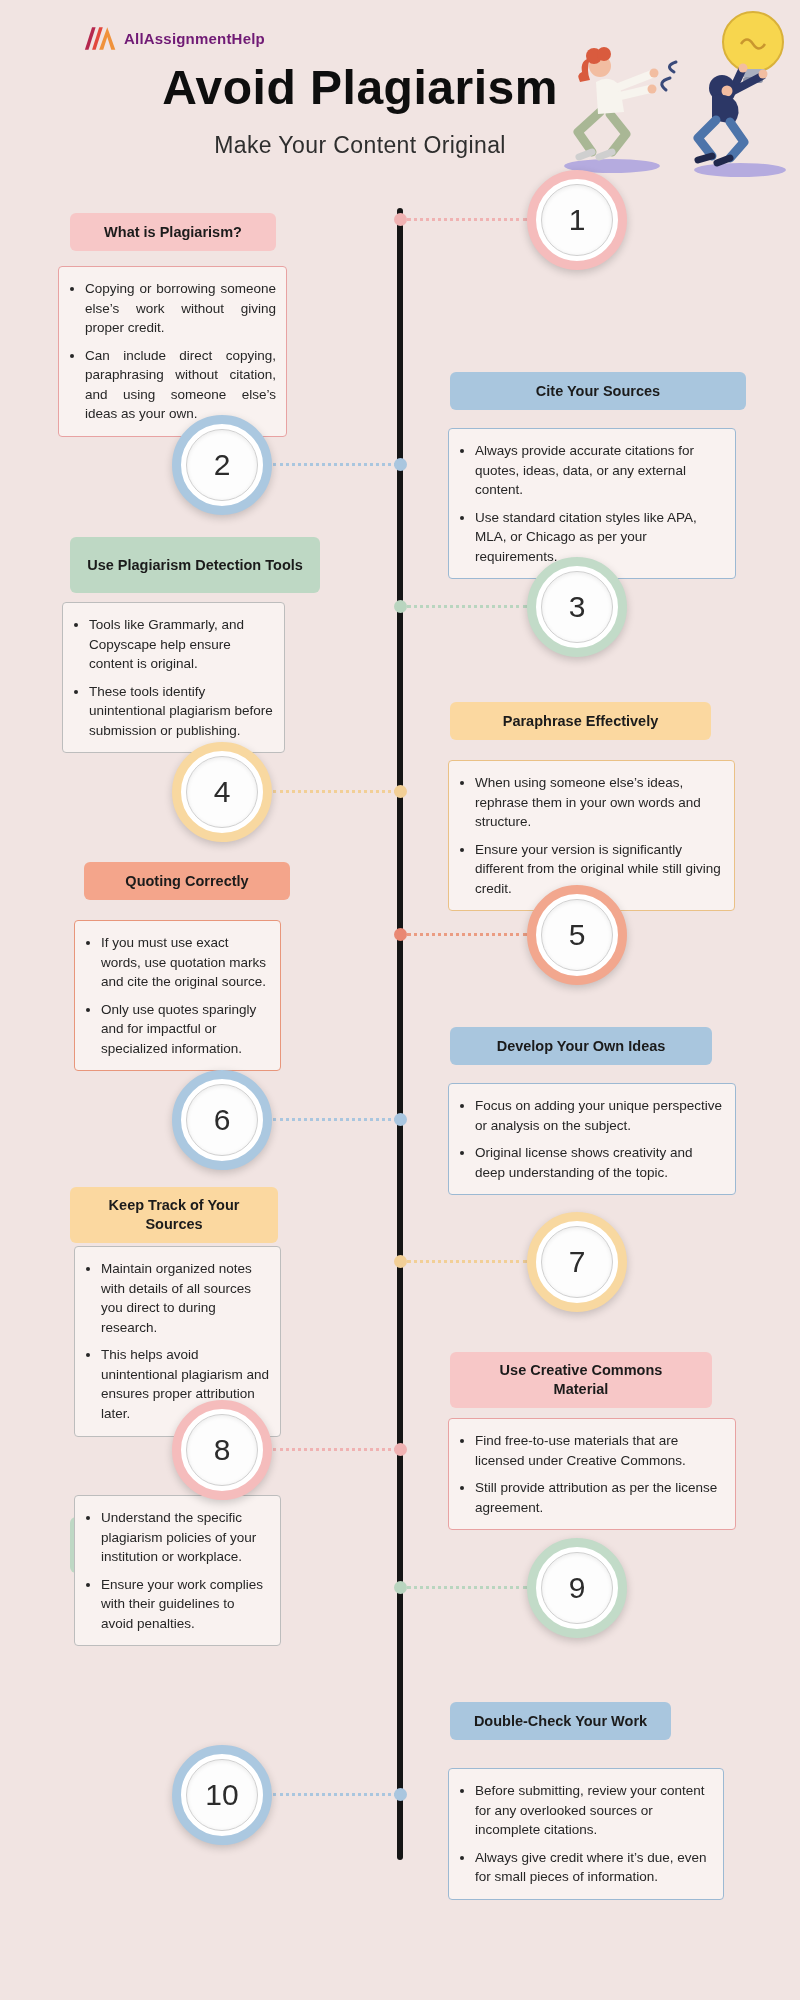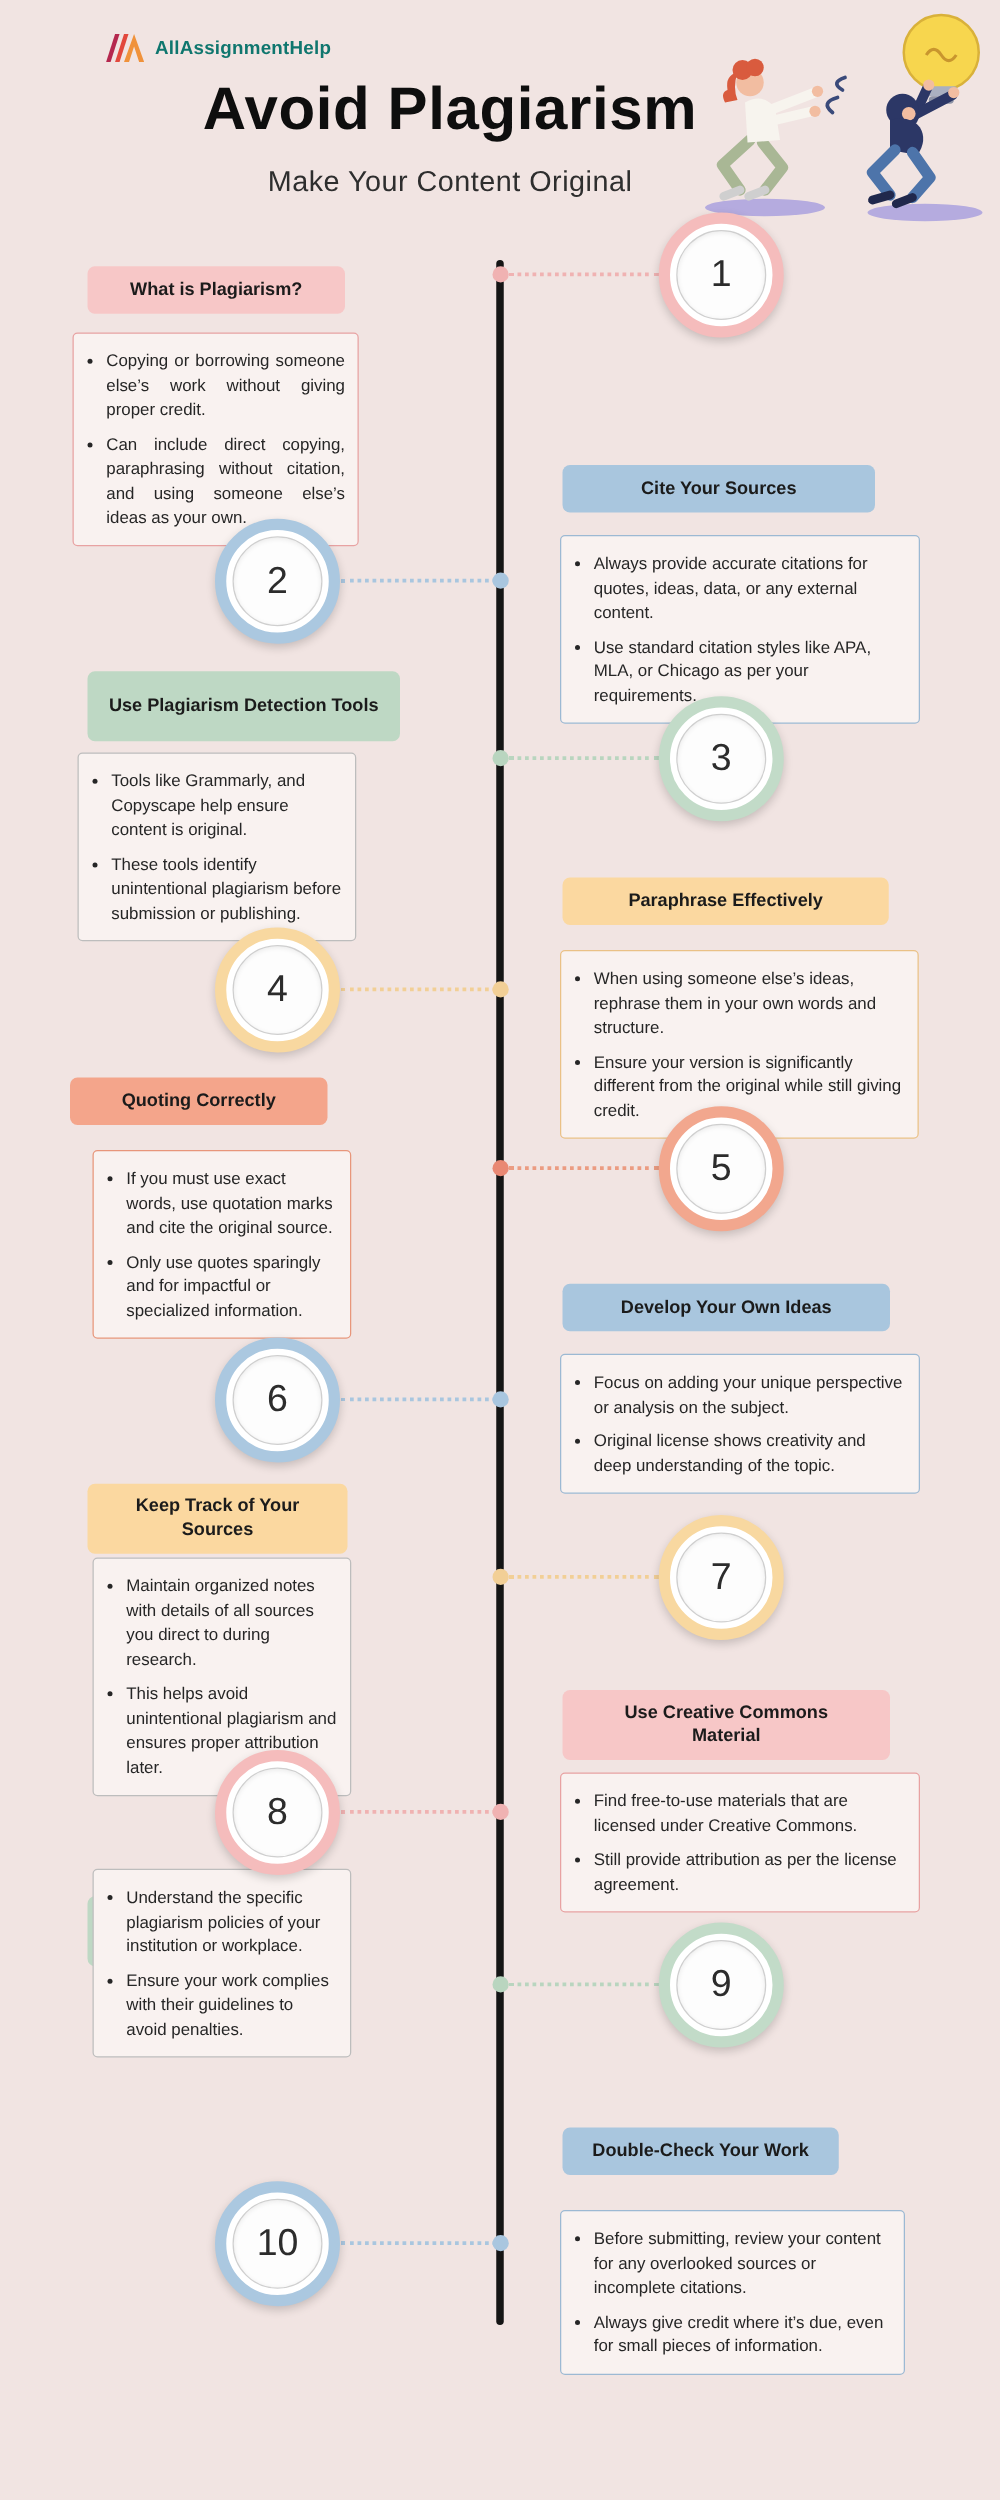--- a/index.html
+++ b/index.html
@@ -2,21 +2,21 @@
 <html><head>
 <meta charset="utf-8">
 <style>
   * { margin:0; padding:0; box-sizing:border-box; }
   body { background:#e6dada; font-family:"Liberation Sans", sans-serif; }
   .canvas { position:relative; width:800px; height:2000px; margin:0 auto;
             background:#f1e4e2; overflow:hidden; }
 
   
   .brand { position:absolute; left:84px; top:26px; display:flex; align-items:center; gap:6px; }
-  .brand-name { font-size:15px; font-weight:800; color:#0f766e; letter-spacing:0.2px; }
+  .brand-name { font-size:15px; font-weight:800; color:#701a75; letter-spacing:0.2px; }
   .page-title { position:absolute; left:40px; top:60px; width:640px; text-align:center;
                 font-size:48px; font-weight:900; color:#0e0e0e; letter-spacing:0.5px; }
   .page-subtitle { position:absolute; left:40px; top:132px; width:640px; text-align:center;
                    font-size:23px; font-weight:400; color:#2e2e2e; letter-spacing:0.4px; }
   .hero { position:absolute; left:534px; top:4px; width:258px; height:178px; }
 
   
   .timeline { position:absolute; left:397px; top:208px; width:6px; height:1652px;
               background:#151515; border-radius:3px; z-index:2; }
 
@@ -67,39 +67,39 @@
   .conn-yellow { border-color:#f2cf96; } .dotc-yellow { background:#f2cf96; }
   .conn-salmon { border-color:#eb9c82; } .dotc-salmon { background:#e98873; }
 
   
   .r1-header{left:70px; top:213px; width:206px; min-height:38px;}
   .r1-card  {left:58px; top:266px; width:229px;}
   .r1-circle{left:527px; top:170px;}
   .r1-conn  {left:407px; top:218px; width:120px;}
   .r1-dot   {left:394px; top:213px;}
 
-  .r2-header{left:450px; top:372px; width:250px; min-height:38px;}
+  .r2-header{left:450px; top:372px; width:296px; min-height:38px;}
   .r2-card  {left:448px; top:428px; width:288px;}
   .r2-circle{left:172px; top:415px;}
   .r2-conn  {left:273px; top:463px; width:124px;}
   .r2-dot   {left:394px; top:458px;}
 
   .r3-header{left:70px; top:537px; width:250px; min-height:56px;}
   .r3-card  {left:62px; top:602px; width:223px;}
   .r3-circle{left:527px; top:557px;}
   .r3-conn  {left:407px; top:605px; width:120px;}
   .r3-dot   {left:394px; top:600px;}
 
   .r4-header{left:450px; top:702px; width:261px; min-height:38px;}
   .r4-card  {left:448px; top:760px; width:287px;}
   .r4-circle{left:172px; top:742px;}
   .r4-conn  {left:273px; top:790px; width:124px;}
   .r4-dot   {left:394px; top:785px;}
 
-  .r5-header{left:56px; top:862px; width:206px; min-height:38px;}
+  .r5-header{left:84px; top:862px; width:206px; min-height:38px;}
   .r5-card  {left:74px; top:920px; width:207px;}
   .r5-circle{left:527px; top:885px;}
   .r5-conn  {left:407px; top:933px; width:120px;}
   .r5-dot   {left:394px; top:928px;}
 
   .r6-header{left:450px; top:1027px; width:262px; min-height:38px;}
   .r6-card  {left:448px; top:1083px; width:288px;}
   .r6-circle{left:172px; top:1070px;}
   .r6-conn  {left:273px; top:1118px; width:124px;}
   .r6-dot   {left:394px; top:1113px;}

